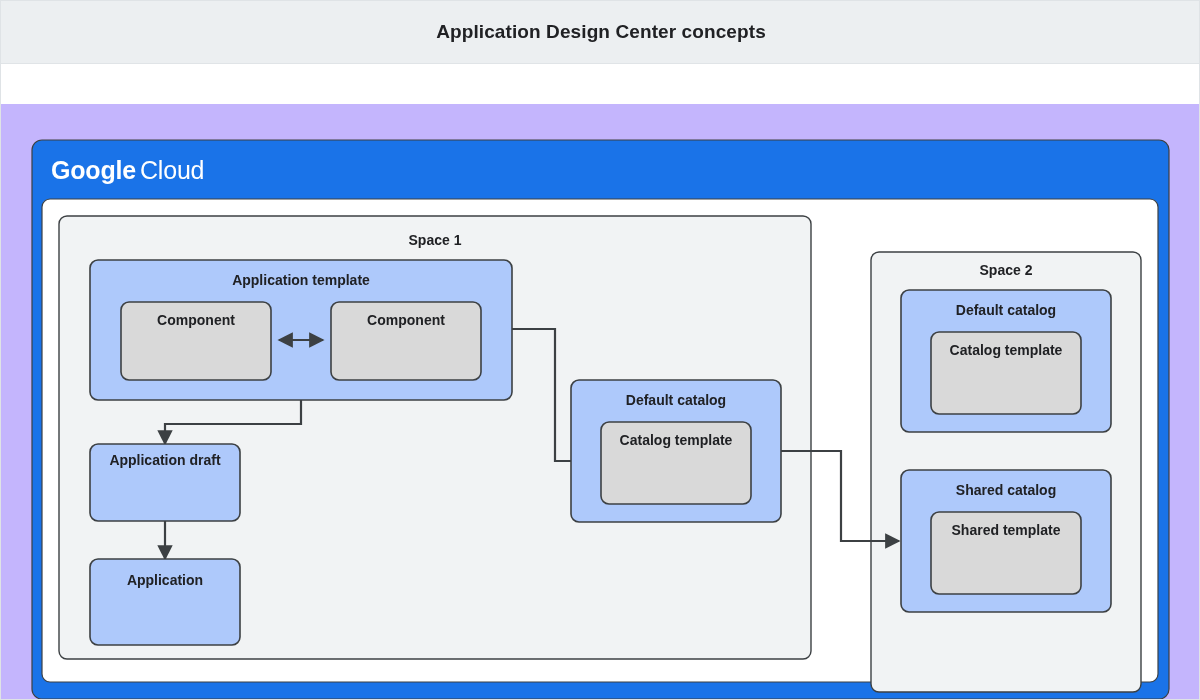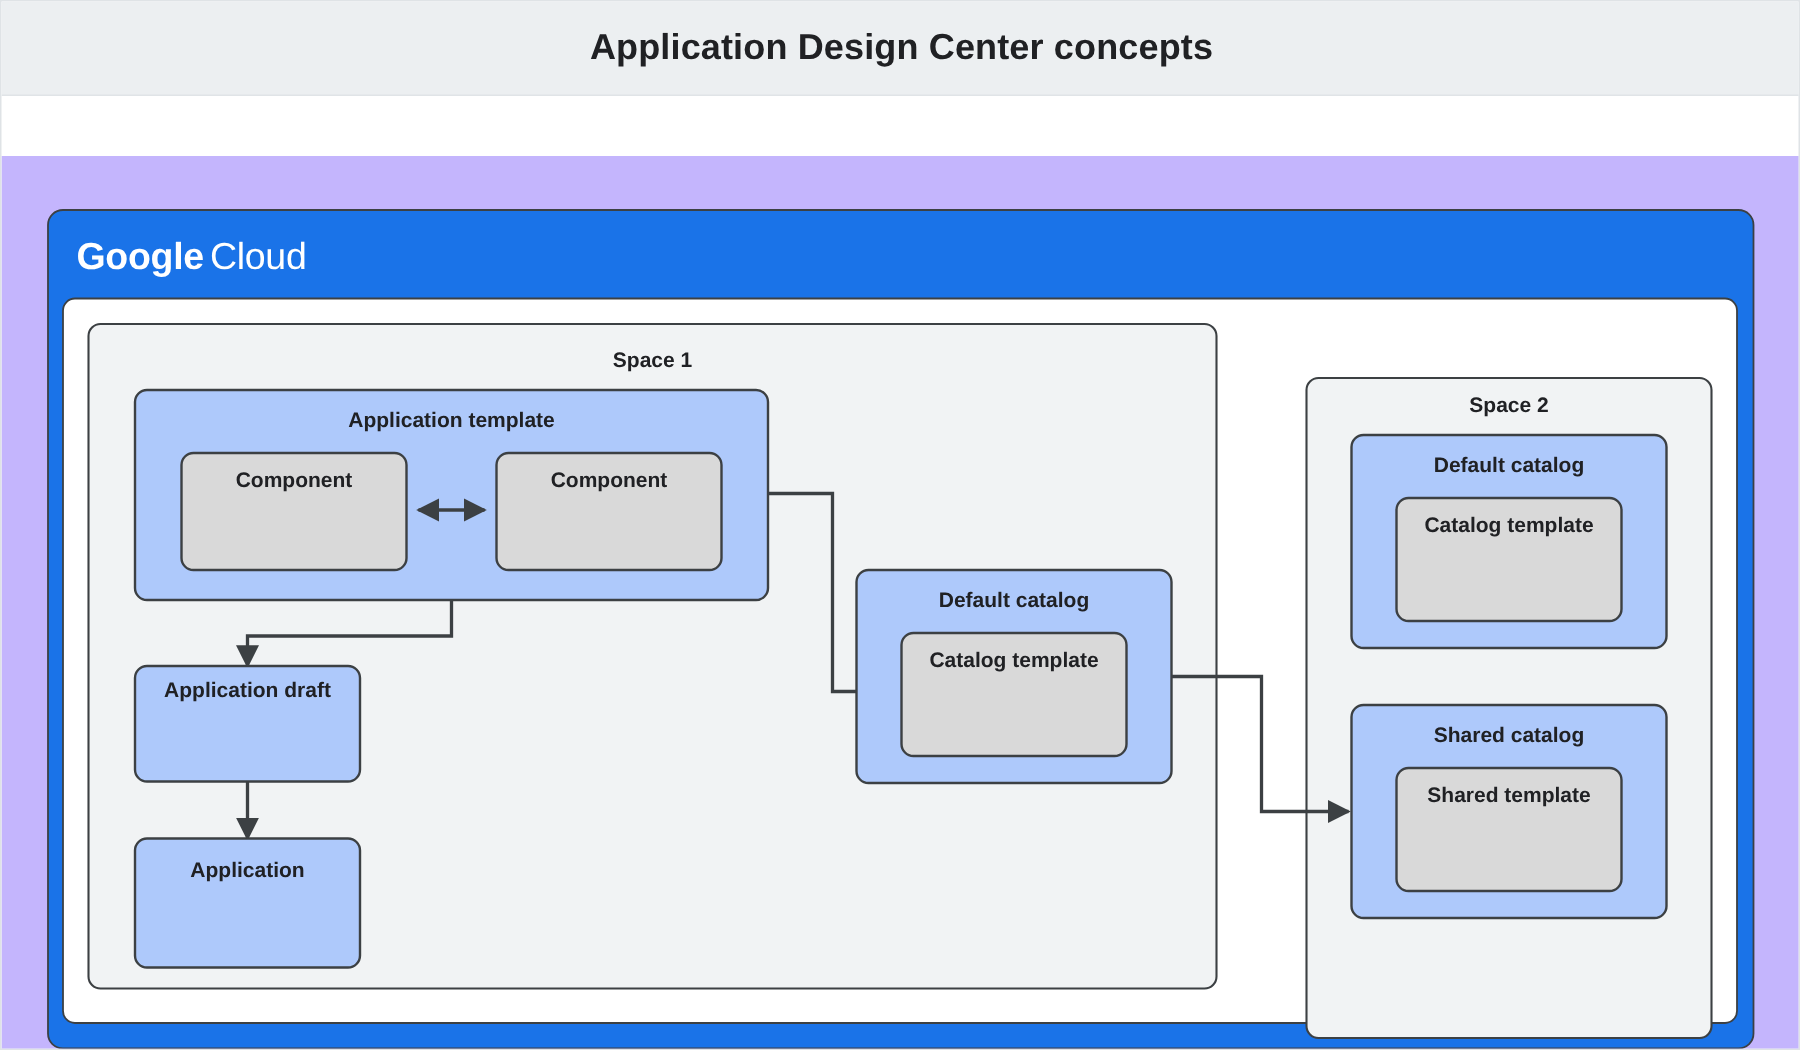--- a/index.html
+++ b/index.html
@@ -26,21 +26,21 @@
     width: 1200px;
     height: 63px;
     background: #eceff1;
     border-bottom: 1px solid #e0e4e7;
     box-sizing: border-box;
     display: flex;
     align-items: center;
     justify-content: center;
   }
   #title-bar .title-text {
-    font-size: 24px;
+    font-size: 19px;
     font-weight: bold;
     color: #202124;
     letter-spacing: 0.1px;
   }
   
   #diagram-wrap {
     position: absolute;
     left: 0;
     top: 63px;
     width: 1200px;

